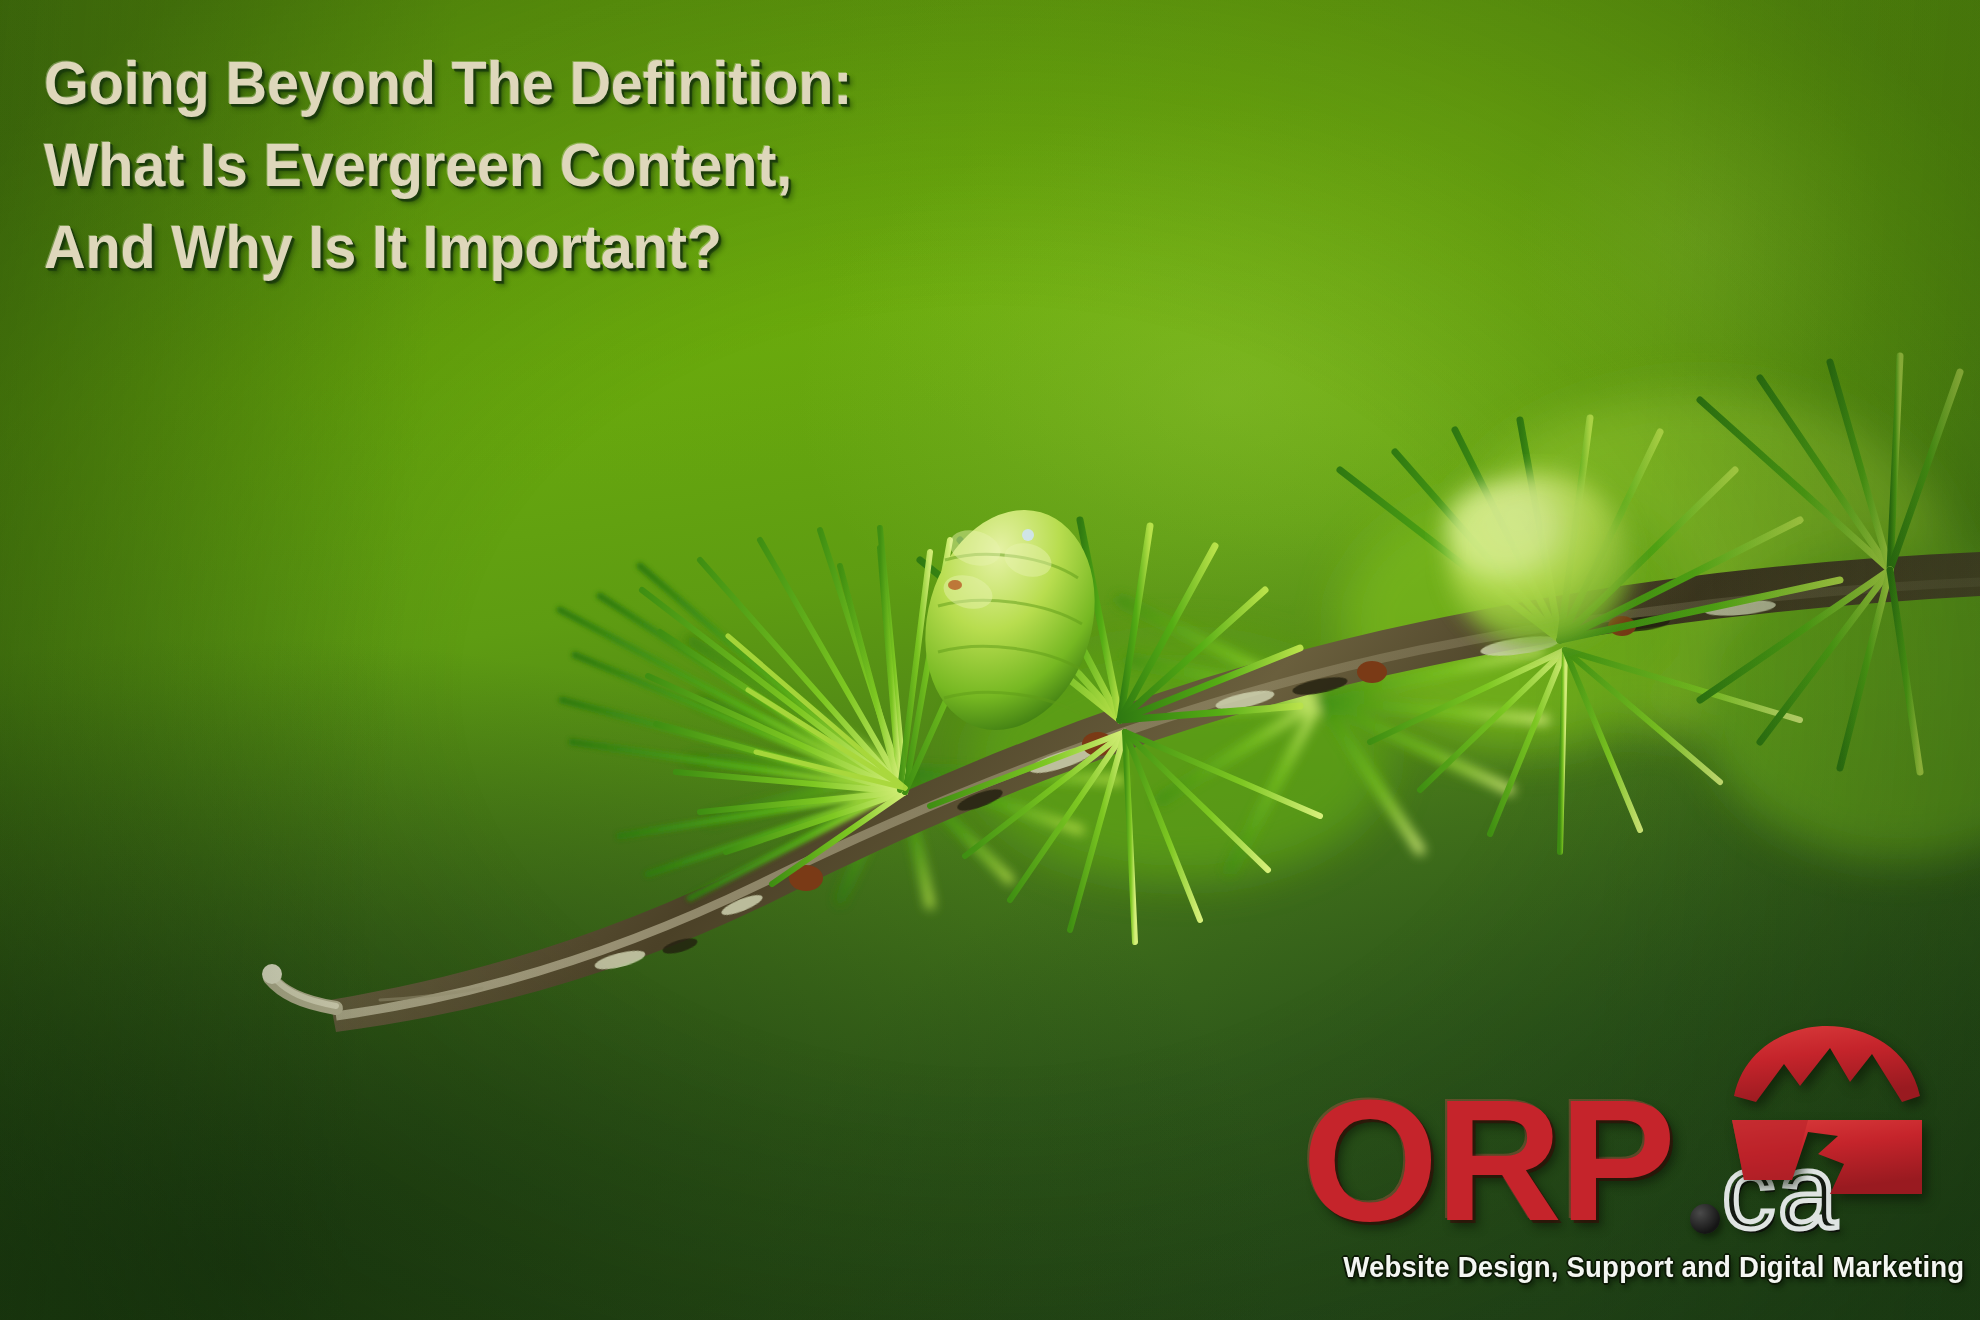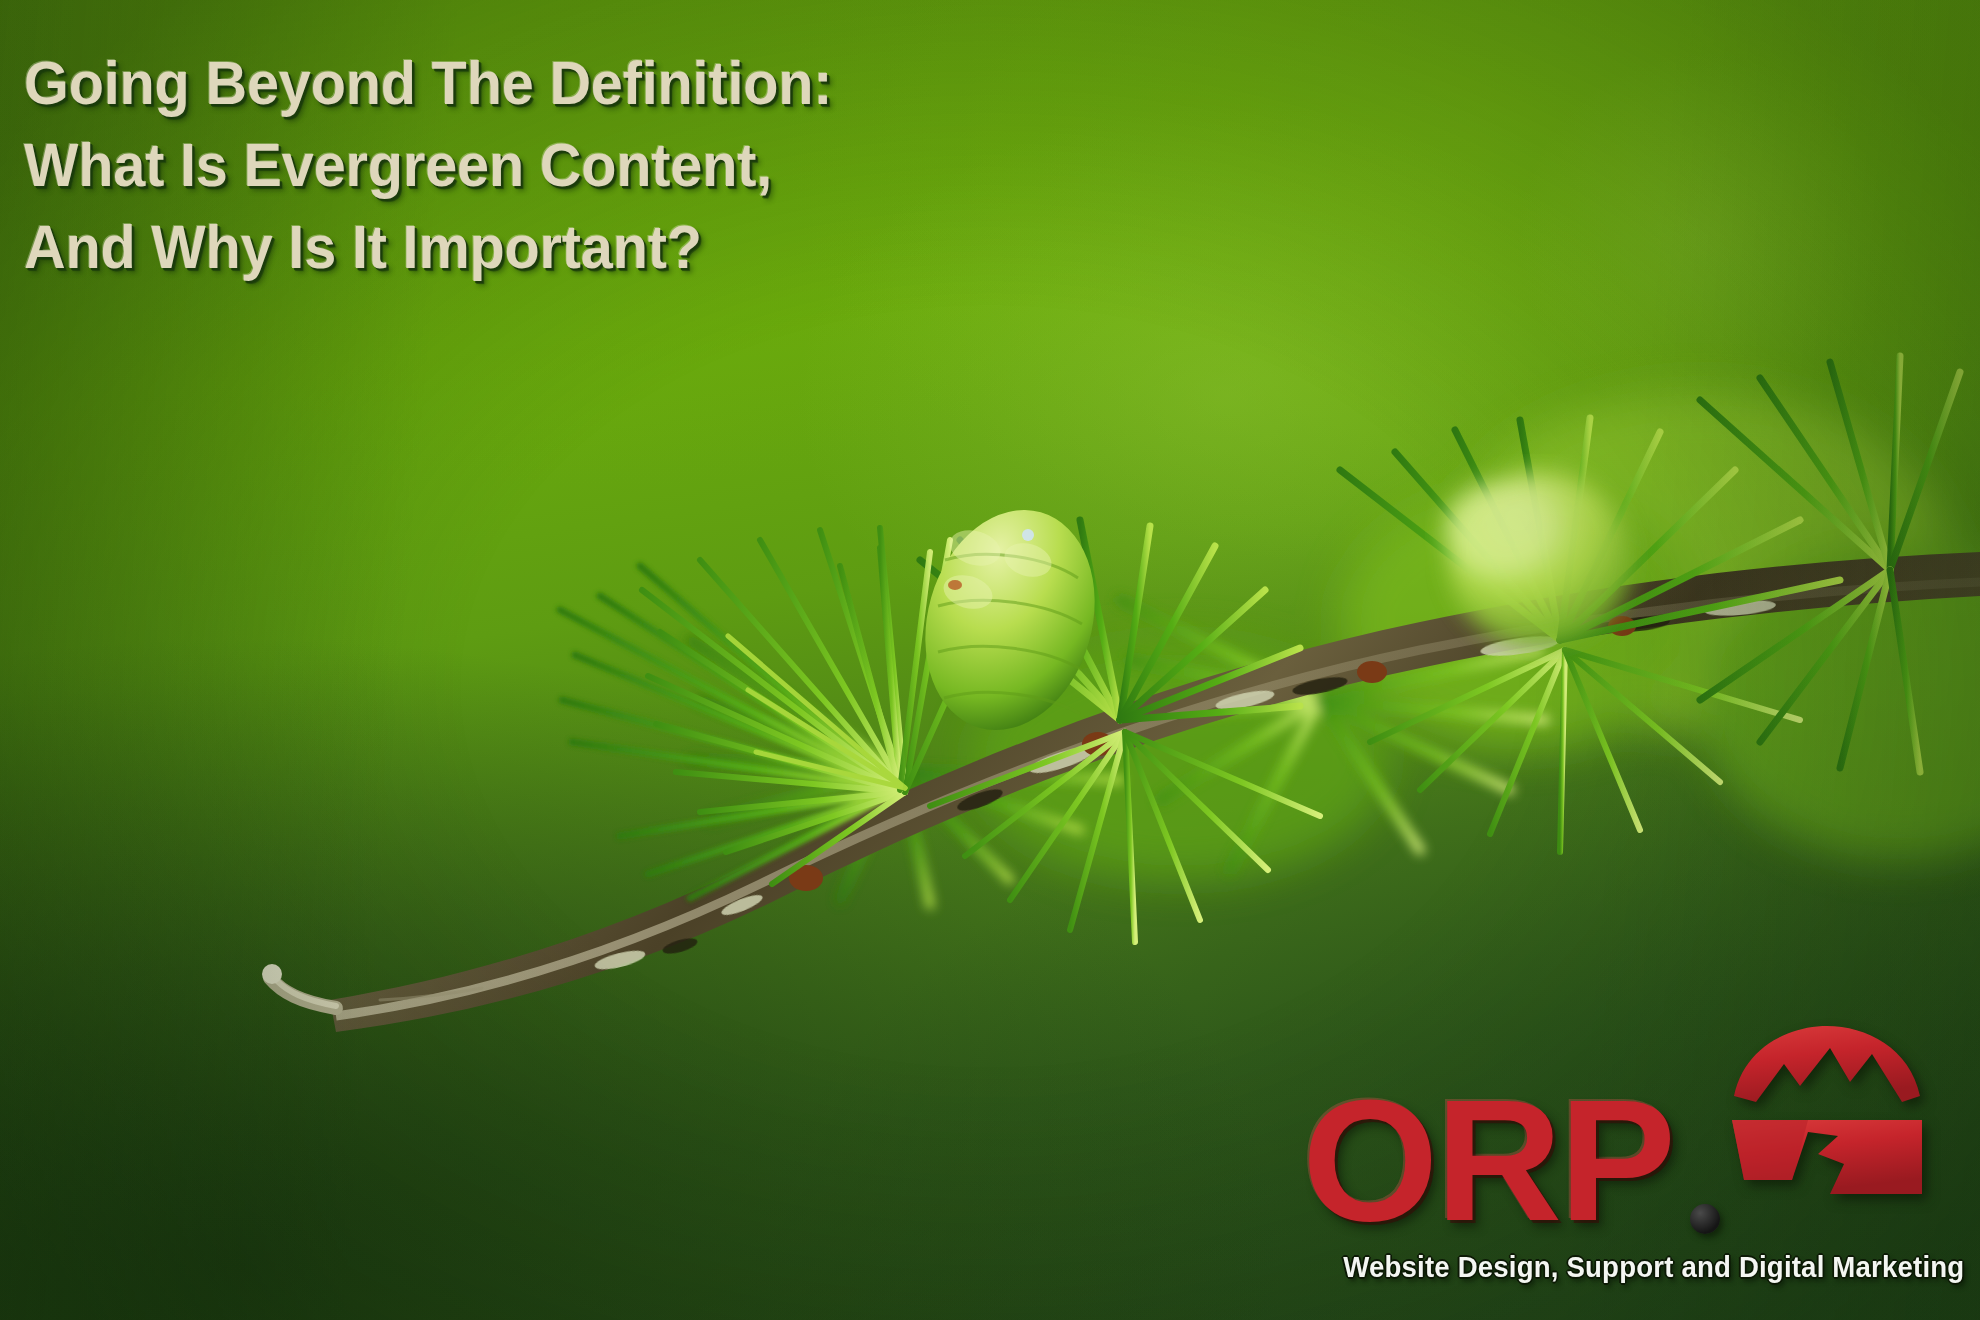--- a/index.html
+++ b/index.html
@@ -47,21 +47,21 @@
   
   #foliage {
     position: absolute;
     inset: 0;
     pointer-events: none;
   }
 
   
   #headline {
     position: absolute;
-    left: 24px;
+    left: 44px;
     top: 42px;
     width: 1180px;
     z-index: 30;
   }
   .headline-line {
     display: block;
     font-family: "Liberation Sans", sans-serif;
     font-weight: 700;
     font-size: 62px;
     line-height: 82px;
@@ -421,20 +421,21 @@
     <span class="headline-line">And Why Is It Important?</span>
   </div>
 
   <div id="logo">
     <div class="logo-row">
 
       <span class="logo-word">ORP</span>
 
       <span class="logo-dot"></span>
 
+      <span class="logo-ca">ca</span>
 
       <svg class="logo-mark" viewBox="0 0 210 200">
         <defs>
           <linearGradient id="mkRed" x1="0" y1="0" x2="0.3" y2="1">
             <stop offset="0%" stop-color="#d93b3b"></stop>
             <stop offset="45%" stop-color="#c5242b"></stop>
             <stop offset="100%" stop-color="#991a20"></stop>
           </linearGradient>
         </defs>
 

